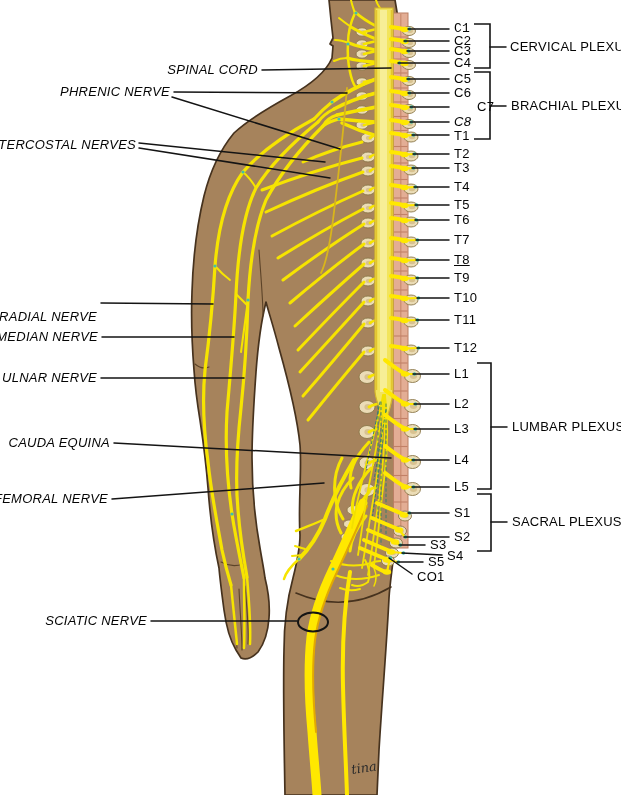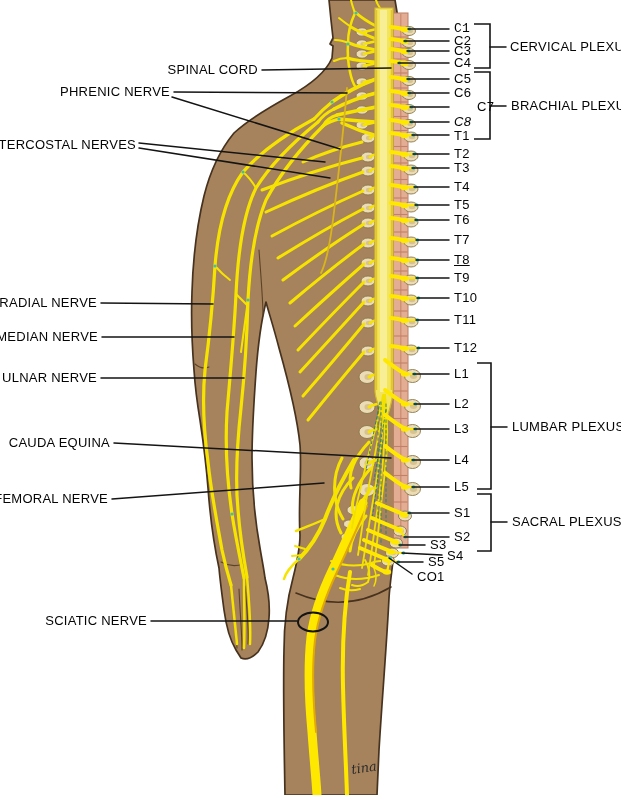--- a/index.html
+++ b/index.html
@@ -1,21 +1,21 @@
 <!DOCTYPE html>
 <html><head>
 <meta charset="utf-8">
 <style>
   html,body{margin:0;padding:0;background:#ffffff;}
   #stage{position:relative;width:621px;height:795px;background:#ffffff;overflow:hidden;
          font-family:"Liberation Sans",sans-serif;}
   #art{position:absolute;left:0;top:0;}
   .lbl{position:absolute;font:13px/16px "Liberation Sans",sans-serif;color:#050505;
        letter-spacing:.25px;white-space:nowrap;}
-  .anchor-right{text-align:right;}
+  .anchor-right{text-align:right;font-style:italic;}
 </style>
 </head>
 <body>
 
 <div id="stage">
 <svg id="art" width="621" height="795" viewBox="0 0 621 795">
 
   <g>
     <path fill="#A6835C" stroke="#46321E" stroke-width="1.7" stroke-linejoin="round" d="
       M329,0 L395,0 L398,18
@@ -530,21 +530,21 @@
         <line x1="402" y1="553" x2="442" y2="555" stroke="#141414" stroke-width="1.5" stroke-linecap="round"></line>
         <line x1="397" y1="562" x2="423" y2="562" stroke="#141414" stroke-width="1.5" stroke-linecap="round"></line>
         <line x1="389" y1="558" x2="412" y2="574" stroke="#141414" stroke-width="1.5" stroke-linecap="round"></line>
       </g>
 </svg>
 
 <div id="labels">
       <div class="lbl anchor-right" style="right: 363px; top: 62px;">SPINAL CORD</div>
       <div class="lbl anchor-right" style="right: 451px; top: 84px; margin-left: 40px;">PHRENIC NERVE</div>
       <div class="lbl anchor-right" style="right: 485px; top: 137px;">INTERCOSTAL NERVES</div>
-      <div class="lbl anchor-right" style="right: 524px; top: 295px;">RADIAL NERVE</div>
+      <div class="lbl anchor-right" style="right: 524px; top: 309px;">RADIAL NERVE</div>
       <div class="lbl anchor-right" style="right: 523px; top: 329px;">MEDIAN NERVE</div>
       <div class="lbl anchor-right" style="right: 524px; top: 370px;">ULNAR NERVE</div>
       <div class="lbl anchor-right" style="right: 511px; top: 435px;">CAUDA EQUINA</div>
       <div class="lbl anchor-right" style="right: 513px; top: 491px;">FEMORAL NERVE</div>
       <div class="lbl anchor-right" style="right: 474px; top: 613px;">SCIATIC NERVE</div>
       <div class="lbl" style="left: 510px; top: 39px;">CERVICAL PLEXUS</div>
       <div class="lbl" style="left: 511px; top: 98px;">BRACHIAL PLEXUS</div>
       <div class="lbl" style="left: 512px; top: 419px;">LUMBAR PLEXUS</div>
       <div class="lbl" style="left: 512px; top: 514px;">SACRAL PLEXUS</div>
       <div class="lbl" style="left: 454px; top: 21px; font-family: Liberation Mono, monospace;">C1</div>

